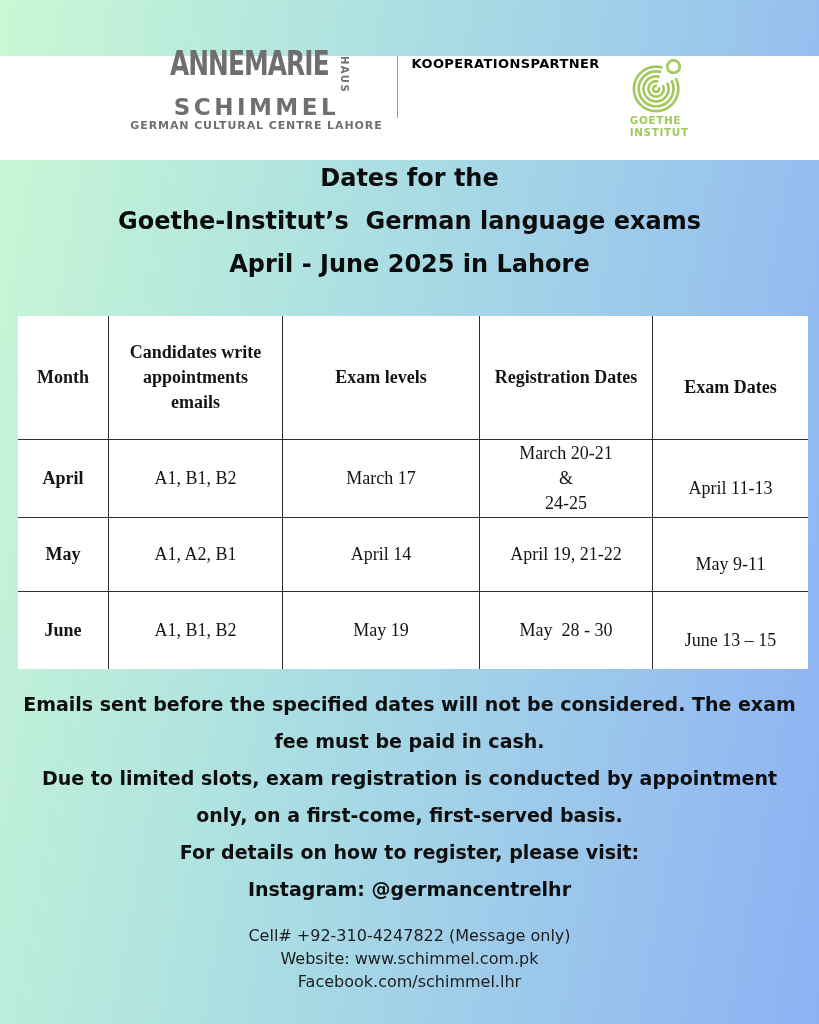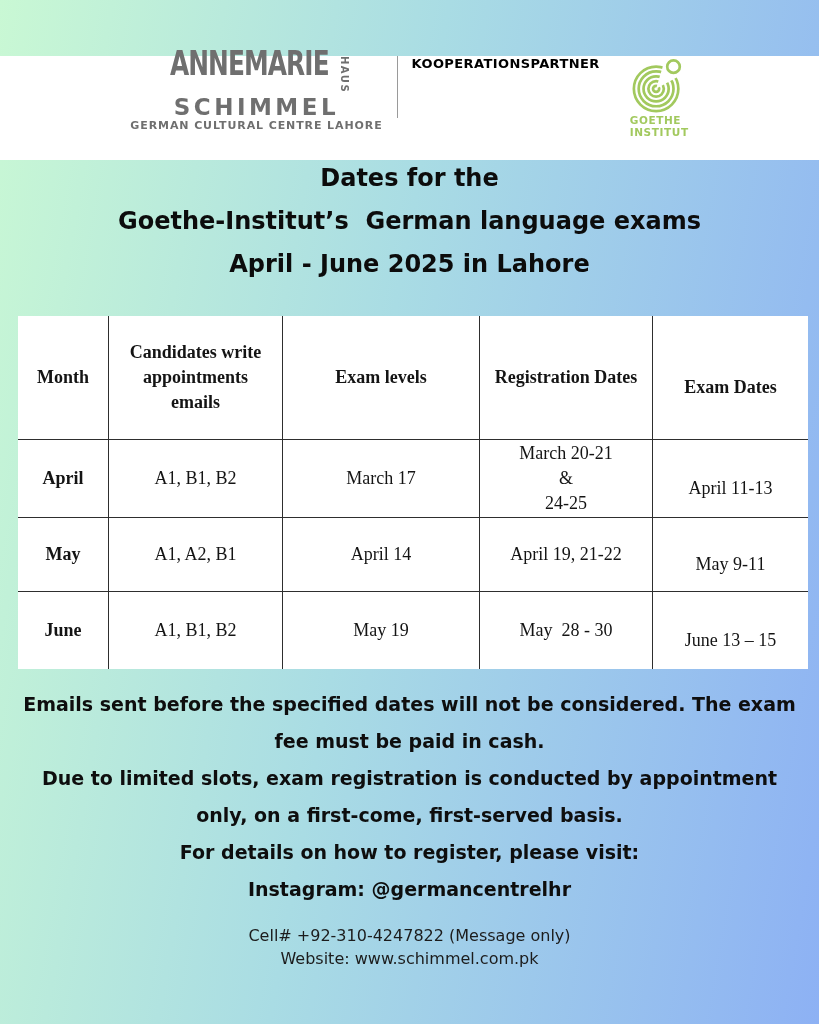--- a/index.html
+++ b/index.html
@@ -169,15 +169,16 @@
   <div class="notes">
     <p class="note-line">Emails sent before the specified dates will not be considered. The exam fee must be paid in cash.</p>
     <p class="note-line">Due to limited slots, exam registration is conducted by appointment only, on a first-come, first-served basis.</p>
     <p class="note-line">For details on how to register, please visit:</p>
     <p class="note-line">Instagram: @germancentrelhr</p>
   </div>
 
   <div class="contact">
     <div class="contact-line">Cell# +92-310-4247822 (Message only)</div>
     <div class="contact-line">Website: www.schimmel.com.pk</div>
+    <div class="contact-line">Facebook.com/schimmel.lhr</div>
   </div>
 
 </div>
 
 </body></html>

